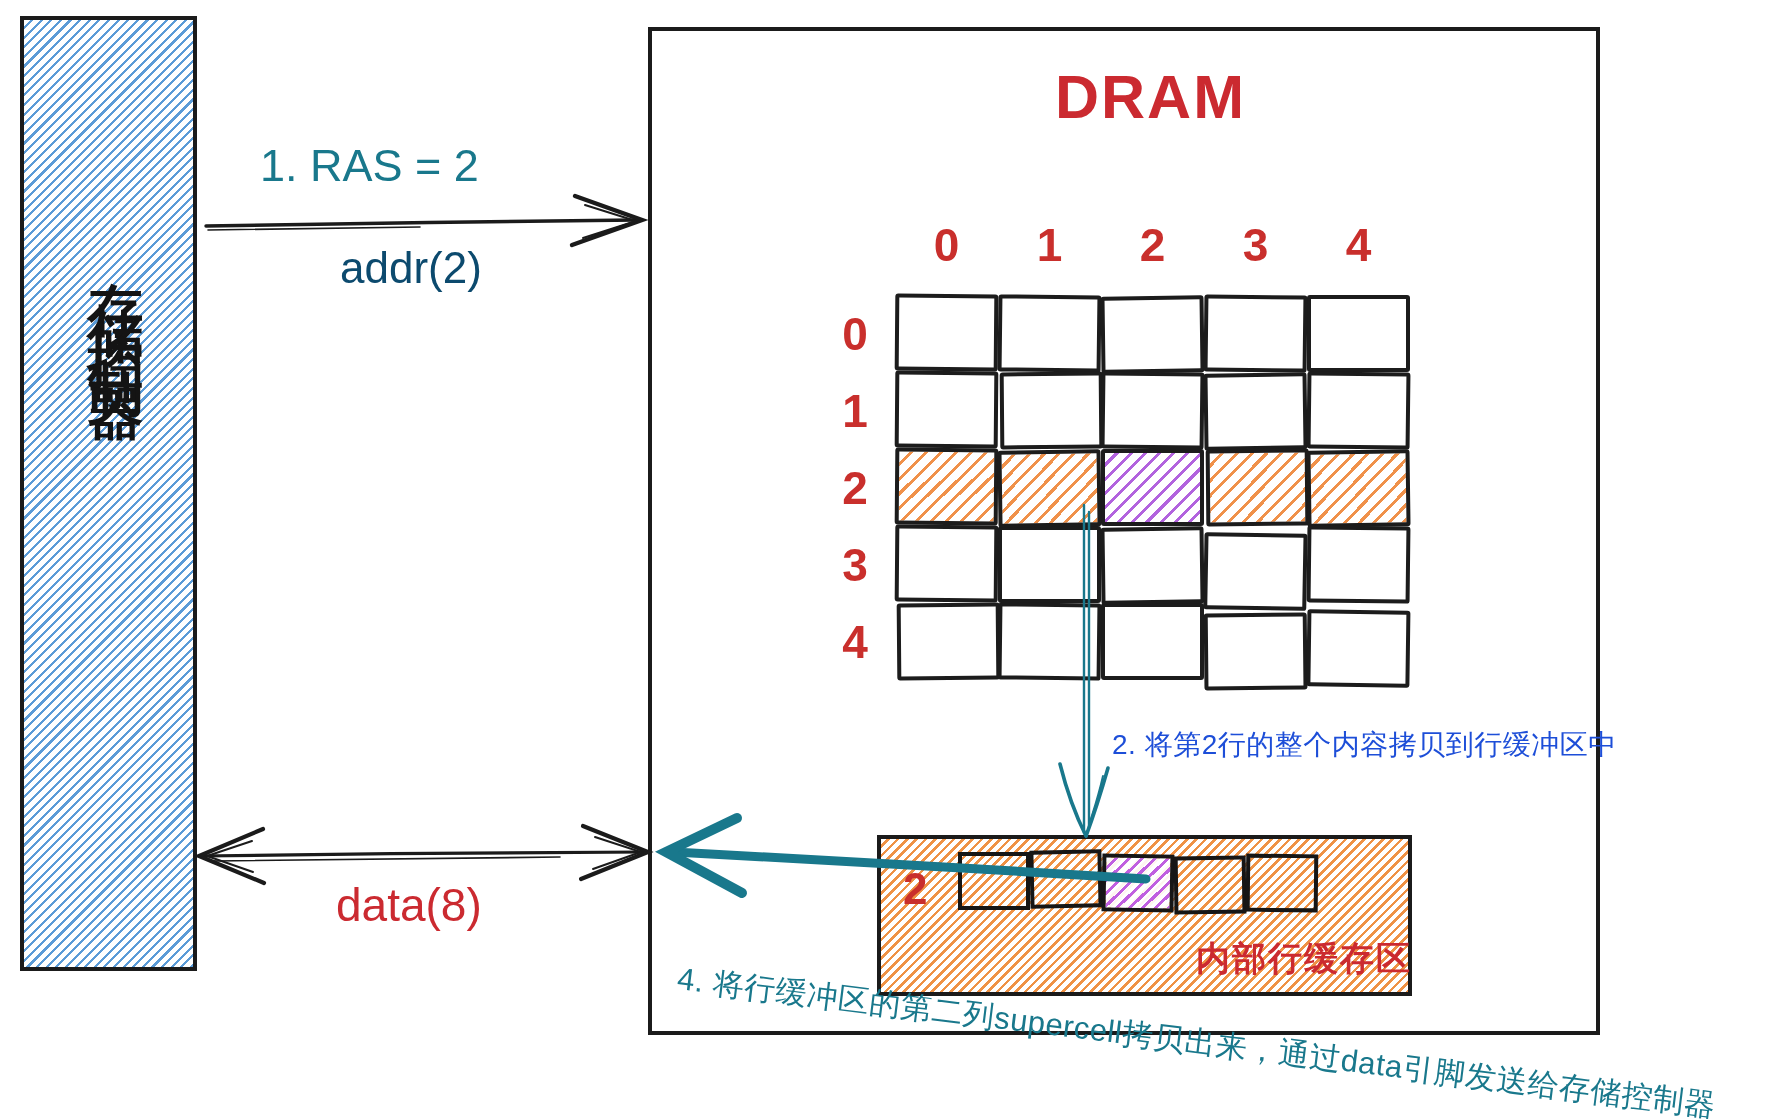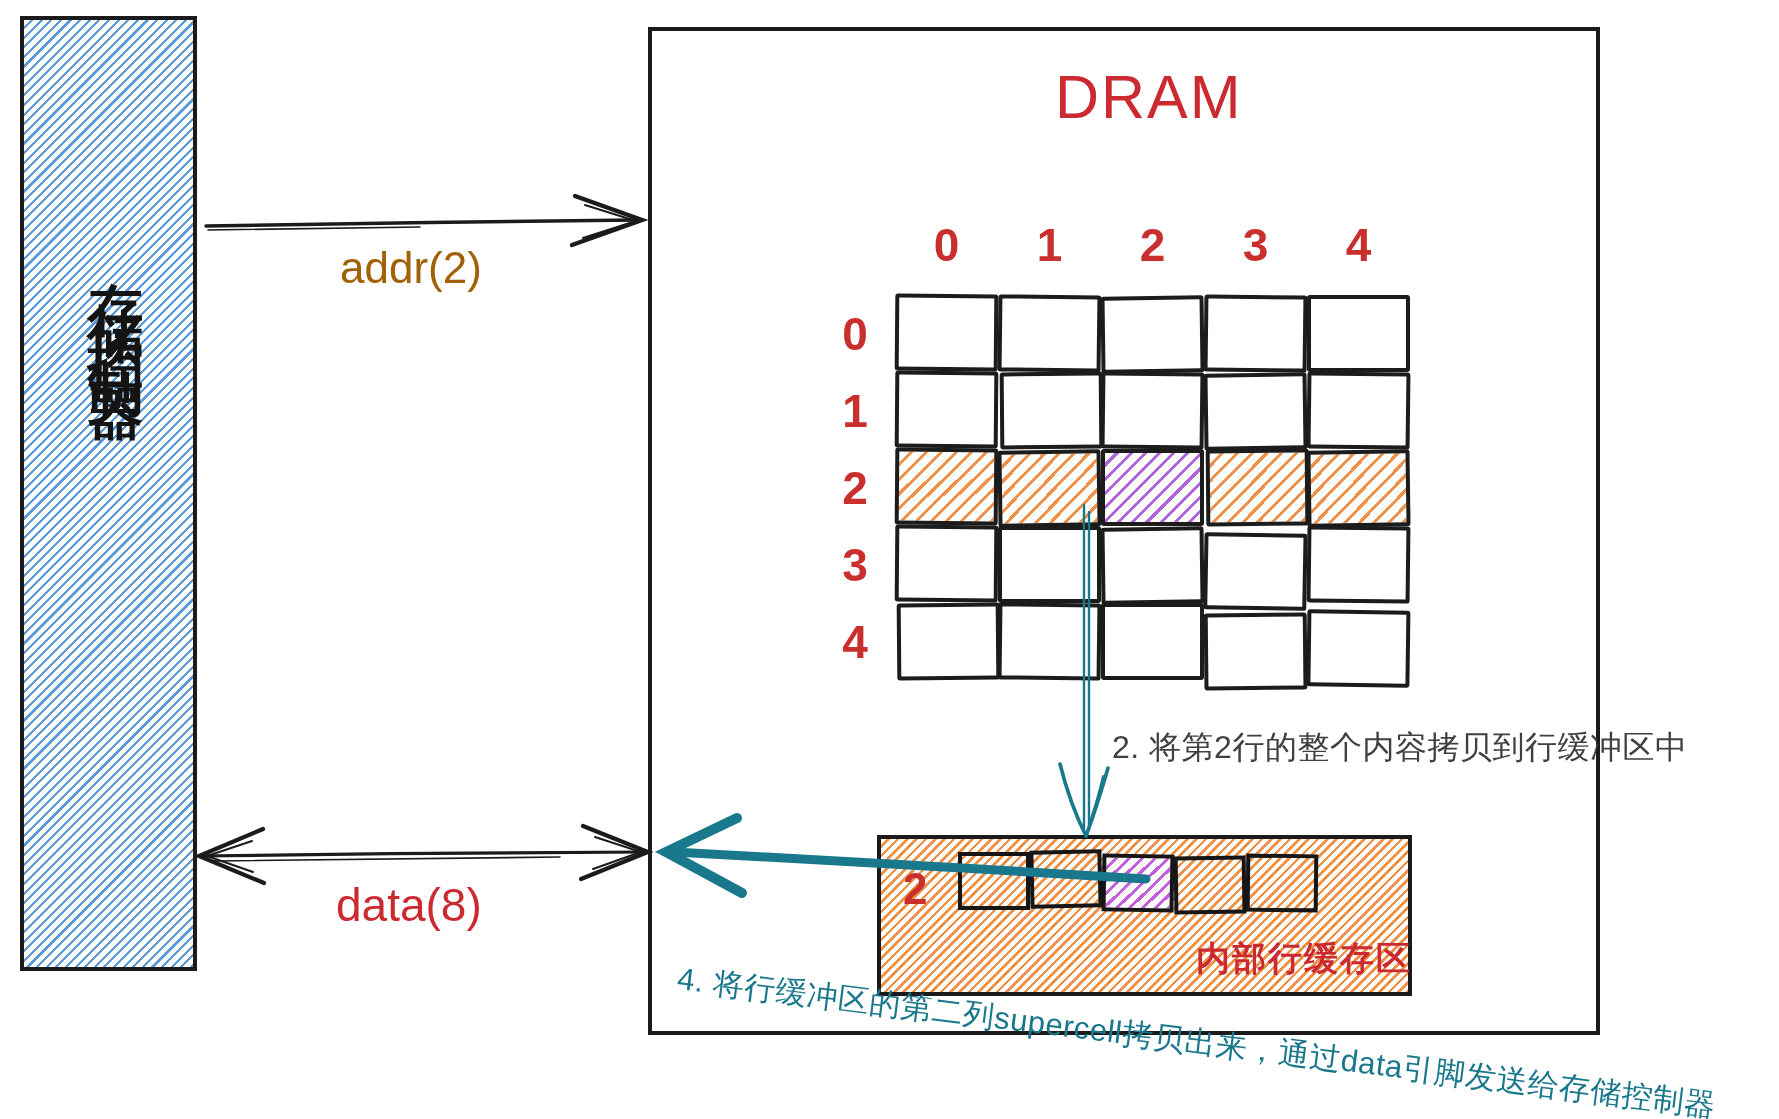--- a/index.html
+++ b/index.html
@@ -9,21 +9,21 @@
   
   .controller-bar{position:absolute;left:20px;top:16px;width:177px;height:955px;
     border:4px solid #1b1b1b;box-sizing:border-box;
     background:repeating-linear-gradient(135deg,rgba(255,255,255,0) 0 4.6px,#5b9bd7 4.6px 6.8px);}
   .controller-label{position:absolute;left:78px;top:238px;writing-mode:vertical-rl;text-orientation:upright;
     font-size:56px;letter-spacing:26px;color:#141414;font-weight:600;}
 
   
   .dram-box{position:absolute;left:648px;top:27px;width:952px;height:1008px;
     border:4px solid #1b1b1b;box-sizing:border-box;background:#fff;}
-  .dram-title{position:absolute;left:1055px;top:62px;font-size:61px;font-weight:400;
+  .dram-title{position:absolute;left:1055px;top:62px;font-size:61px;font-weight:700;
     color:#cb2a30;letter-spacing:2px;}
 
   
   .grid-col-labels{position:absolute;left:895px;top:222px;width:515px;display:flex;
     justify-content:space-around;color:#c92f2c;font-size:46px;font-weight:600;}
   .grid-row-labels{position:absolute;left:830px;top:295px;width:50px;height:385px;display:flex;
     flex-direction:column;justify-content:space-around;align-items:center;
     color:#c92f2c;font-size:46px;font-weight:600;}
   .axis-num{line-height:1;}
 
@@ -52,26 +52,26 @@
   .bcell:nth-child(3){transform:rotate(1deg) translateY(2px);}
   .bcell:nth-child(4){transform:rotate(-.8deg) translateY(4px);}
   .bcell:nth-child(5){transform:rotate(.6deg) translateY(2px);}
   .buffer-row-num{position:absolute;left:903px;top:864px;font-size:44px;color:#c92f2c;font-weight:600;}
   .row-buffer-title{position:absolute;left:877px;top:936px;width:535px;text-align:right;
     font-size:34px;color:#cb2a30;font-weight:600;letter-spacing:2px;}
 
   
   .sig{position:absolute;white-space:nowrap;}
   .sig-ras{left:260px;top:140px;font-size:45px;color:#19788c;}
-  .sig-addr{left:340px;top:243px;font-size:44px;color:#a16207;}
+  .sig-addr{left:340px;top:243px;font-size:44px;color:#0c4a6e;}
   .sig-cas{left:255px;top:320px;font-size:43px;color:#19788c;}
   .sig-data{left:336px;top:878px;font-size:46px;color:#cb2a30;}
 
   
-  .step2{position:absolute;left:1112px;top:726px;font-size:32px;color:#404040;white-space:nowrap;letter-spacing:.5px;}
+  .step2{position:absolute;left:1112px;top:726px;font-size:28px;color:#1d4ed8;white-space:nowrap;letter-spacing:.5px;}
   .step4{position:absolute;left:680px;top:958px;font-size:31px;color:#19788c;white-space:nowrap;
     transform:rotate(7deg);transform-origin:0 0;letter-spacing:.5px;}
 
   
   .arrow-layer{position:absolute;left:0;top:0;width:1779px;height:1119px;pointer-events:none;}
 </style>
 </head>
 <body>
 
 <div class="canvas">
@@ -129,20 +129,21 @@
   <div class="buffer-cells">
       <div class="bcell"></div>
       <div class="bcell"></div>
       <div class="bcell bcell-hl"></div>
       <div class="bcell"></div>
       <div class="bcell"></div>
     </div>
   <div class="buffer-row-num">2</div>
   <div class="row-buffer-title">内部行缓存区</div>
 
+  <div class="sig sig-ras">1. RAS = 2</div>
   <div class="sig sig-addr">addr(2)</div>
   <div class="sig sig-data">data(8)</div>
 
   <div class="step2">2. 将第2行的整个内容拷贝到行缓冲区中</div>
   <div class="step4">4. 将行缓冲区的第二列supercell拷贝出来，通过data引脚发送给存储控制器</div>
 
   <svg class="arrow-layer" viewBox="0 0 1779 1119">
 
     <g stroke="#1b1b1b" fill="none" stroke-linecap="round">
       <path d="M206 226 C 340 224 500 221 636 220" stroke-width="3.4"></path>

